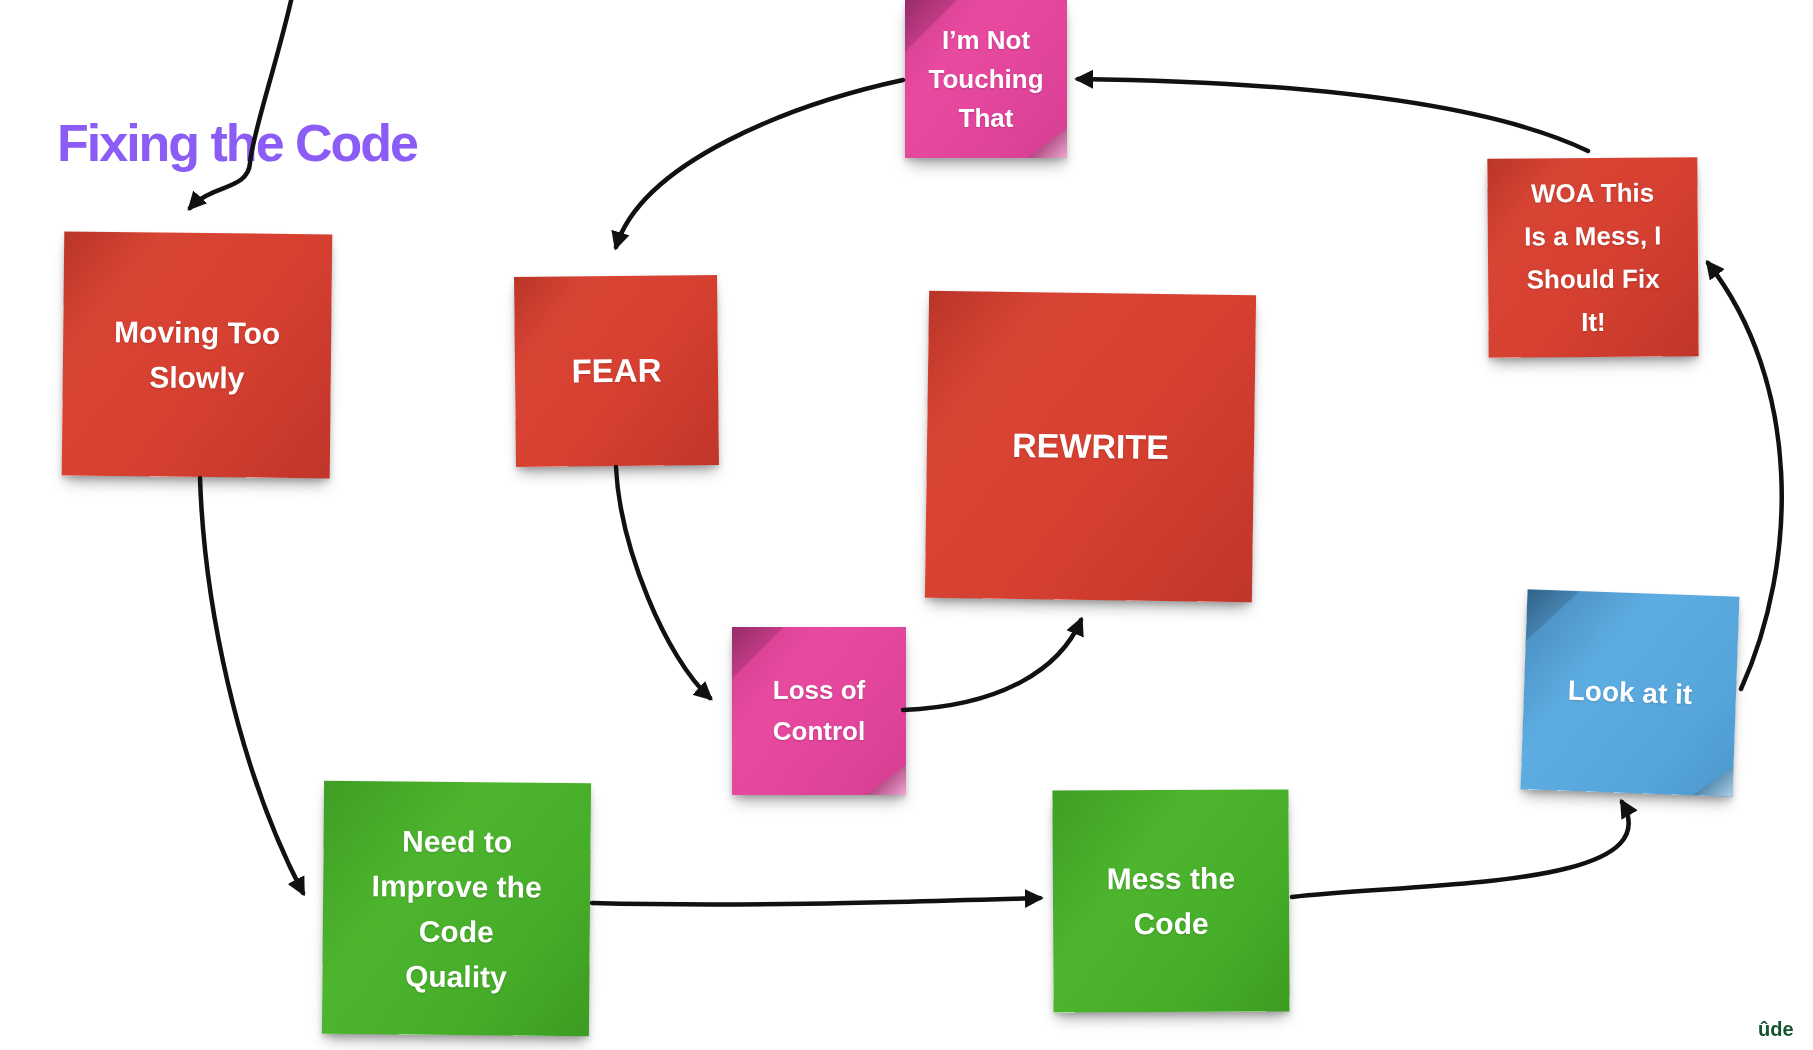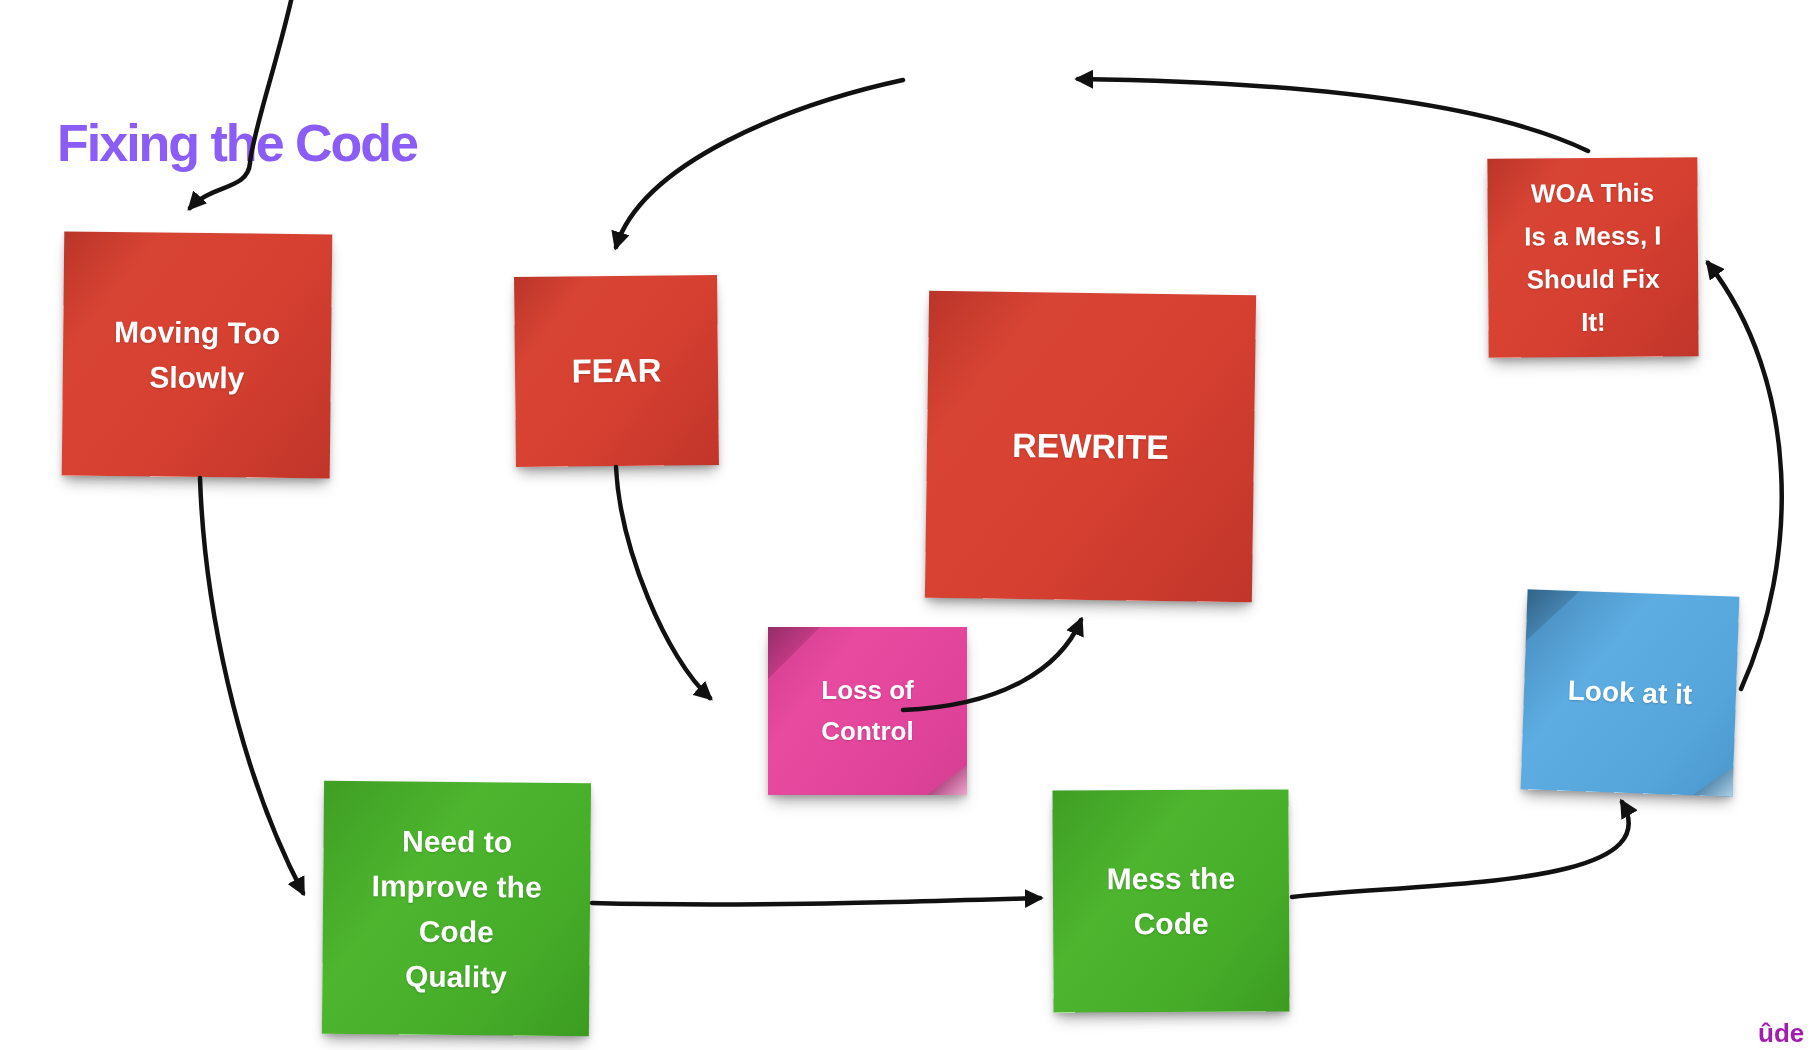--- a/index.html
+++ b/index.html
@@ -56,56 +56,61 @@
   .note.curl::after{
     content:"";
     position:absolute;right:0;bottom:0;
     width:40px;height:30px;
     clip-path:polygon(100% 0,100% 100%,0 100%);
     background:linear-gradient(315deg,rgba(255,255,255,0.55),rgba(0,0,0,0.25) 70%);
   }
   .watermark{
     position:absolute;
     left:1758px;top:1018px;
-    font-size:26px;
+    font-size:20px;
     font-weight:bold;
-    color:#a21caf;
+    color:#14532d;
     letter-spacing:0px;
     z-index:1;
   }
 </style>
 </head>
 <body>
 
 <div id="canvas">
 
   <h1 class="page-title">Fixing the Code</h1>
 
   <div class="note red" style="left:63px;top:233px;width:268px;height:244px;font-size:30px;line-height:45px;--rot:0.6deg;">
     <span>Moving Too
 Slowly</span>
   </div>
 
+  <div class="note pink fold curl" style="left:905px;top:0px;width:162px;height:158px;font-size:26px;line-height:39px;">
+    <span>I’m Not
+Touching
+That</span>
+  </div>
 
   <div class="note red" style="left:515px;top:276px;width:203px;height:190px;font-size:33px;--rot:-0.6deg;">
     <span>FEAR</span>
   </div>
 
   <div class="note red" style="left:927px;top:293px;width:327px;height:307px;font-size:34px;--rot:0.8deg;">
     <span>REWRITE</span>
   </div>
 
   <div class="note red" style="left:1488px;top:158px;width:210px;height:199px;font-size:26px;line-height:43px;--rot:-0.4deg;">
     <span>WOA This
 Is a Mess, I
 Should Fix
 It!</span>
   </div>
 
-  <div class="note pink fold curl" style="left:768px;top:627px;width:199px;height:168px;font-size:26px;line-height:41px;">
+  <div class="note pink fold curl" style="left:732px;top:627px;width:174px;height:168px;font-size:26px;line-height:41px;">
     <span>Loss of
 Control</span>
   </div>
 
   <div class="note blue fold curl" style="left:1524px;top:593px;width:212px;height:200px;font-size:28px;--rot:2deg;">
     <span>Look at it</span>
   </div>
 
   <div class="note green" style="left:323px;top:782px;width:267px;height:253px;font-size:30px;line-height:45px;--rot:0.5deg;">
     <span>Need to

